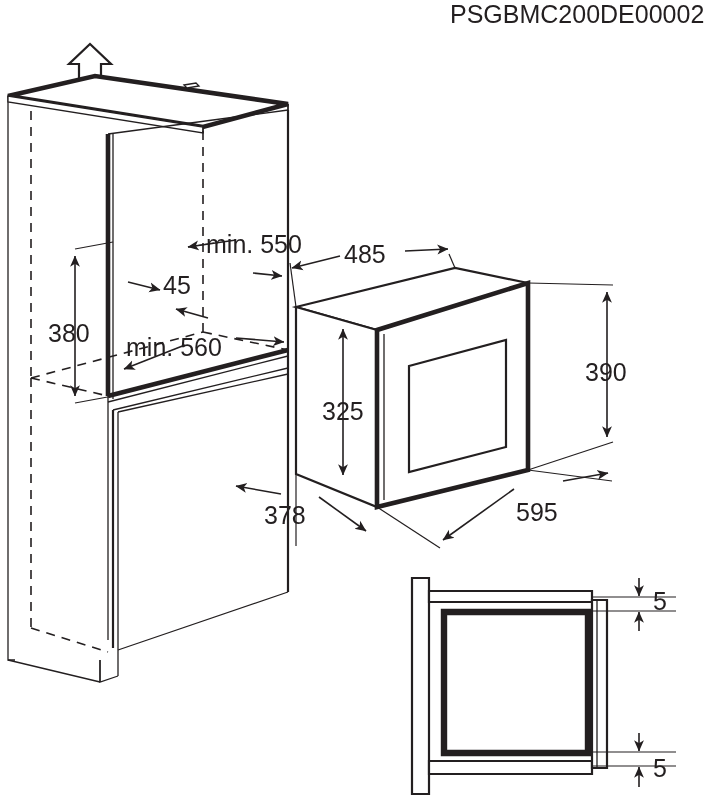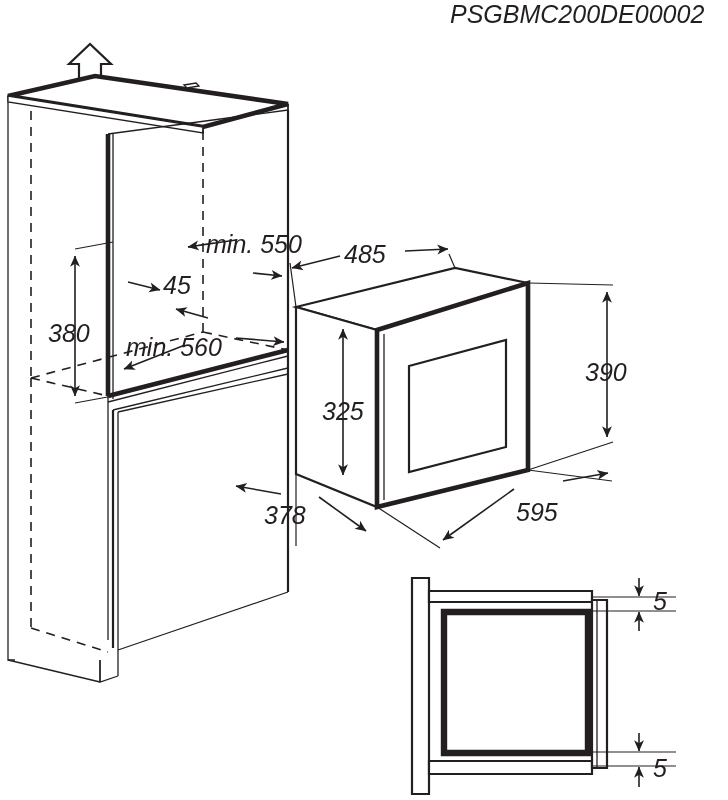--- a/index.html
+++ b/index.html
@@ -15,21 +15,20 @@
     overflow: hidden;
     font-family: "Liberation Sans", sans-serif;
     color: #231f20;
   }
   #drawing-root {
     position: absolute;
     left: 0;
     top: 0;
     width: 728px;
     height: 800px;
-    font-style: italic;
   }
   svg#tech-drawing {
     display: block;
     width: 728px;
     height: 800px;
     background: #ffffff;
   }
   .ln      { stroke: #231f20; fill: none; stroke-linecap: butt; stroke-linejoin: miter; }
   .thin    { stroke-width: 1.3; }
   .med     { stroke-width: 2.2; }

